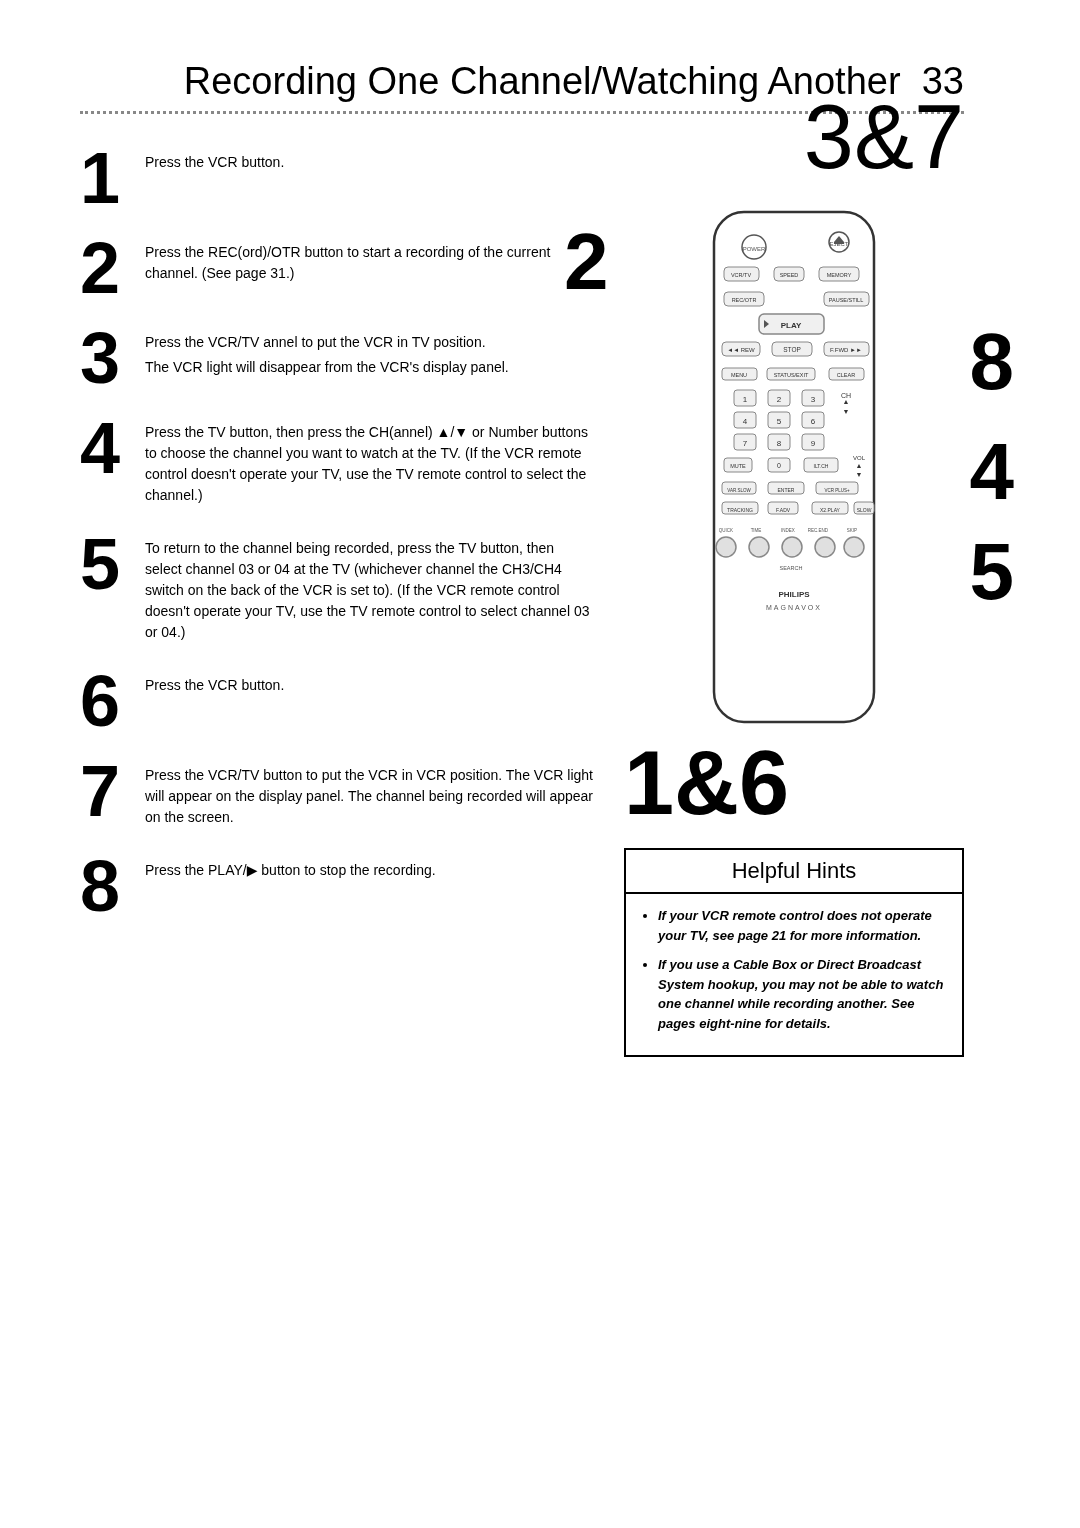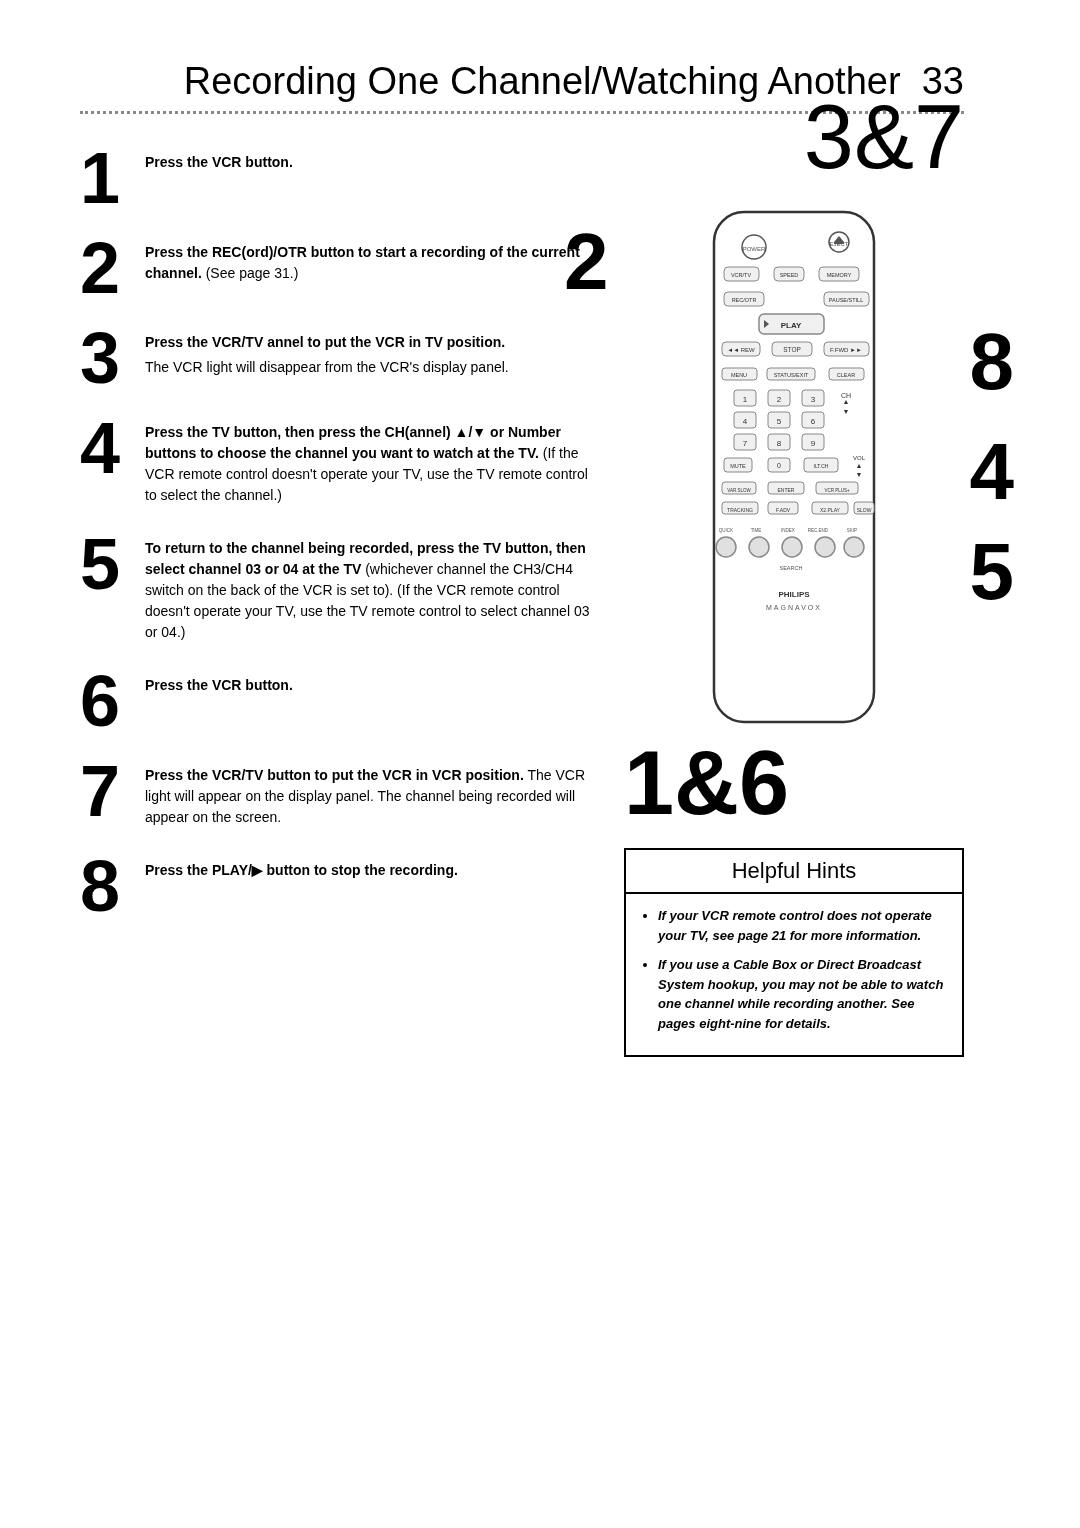--- a/index.html
+++ b/index.html
@@ -73,21 +73,21 @@
       font-size: 14px;
       line-height: 1.5;
       font-family: Arial, sans-serif;
     }
 
     .step-content p {
       margin-bottom: 4px;
     }
 
     .step-content .bold {
-      font-weight: bold;
+      font-weight: normal;
     }
 
     
     .helpful-hints {
       border: 2px solid #000;
       margin-top: 20px;
       padding: 0;
       width: 100%;
     }
 

